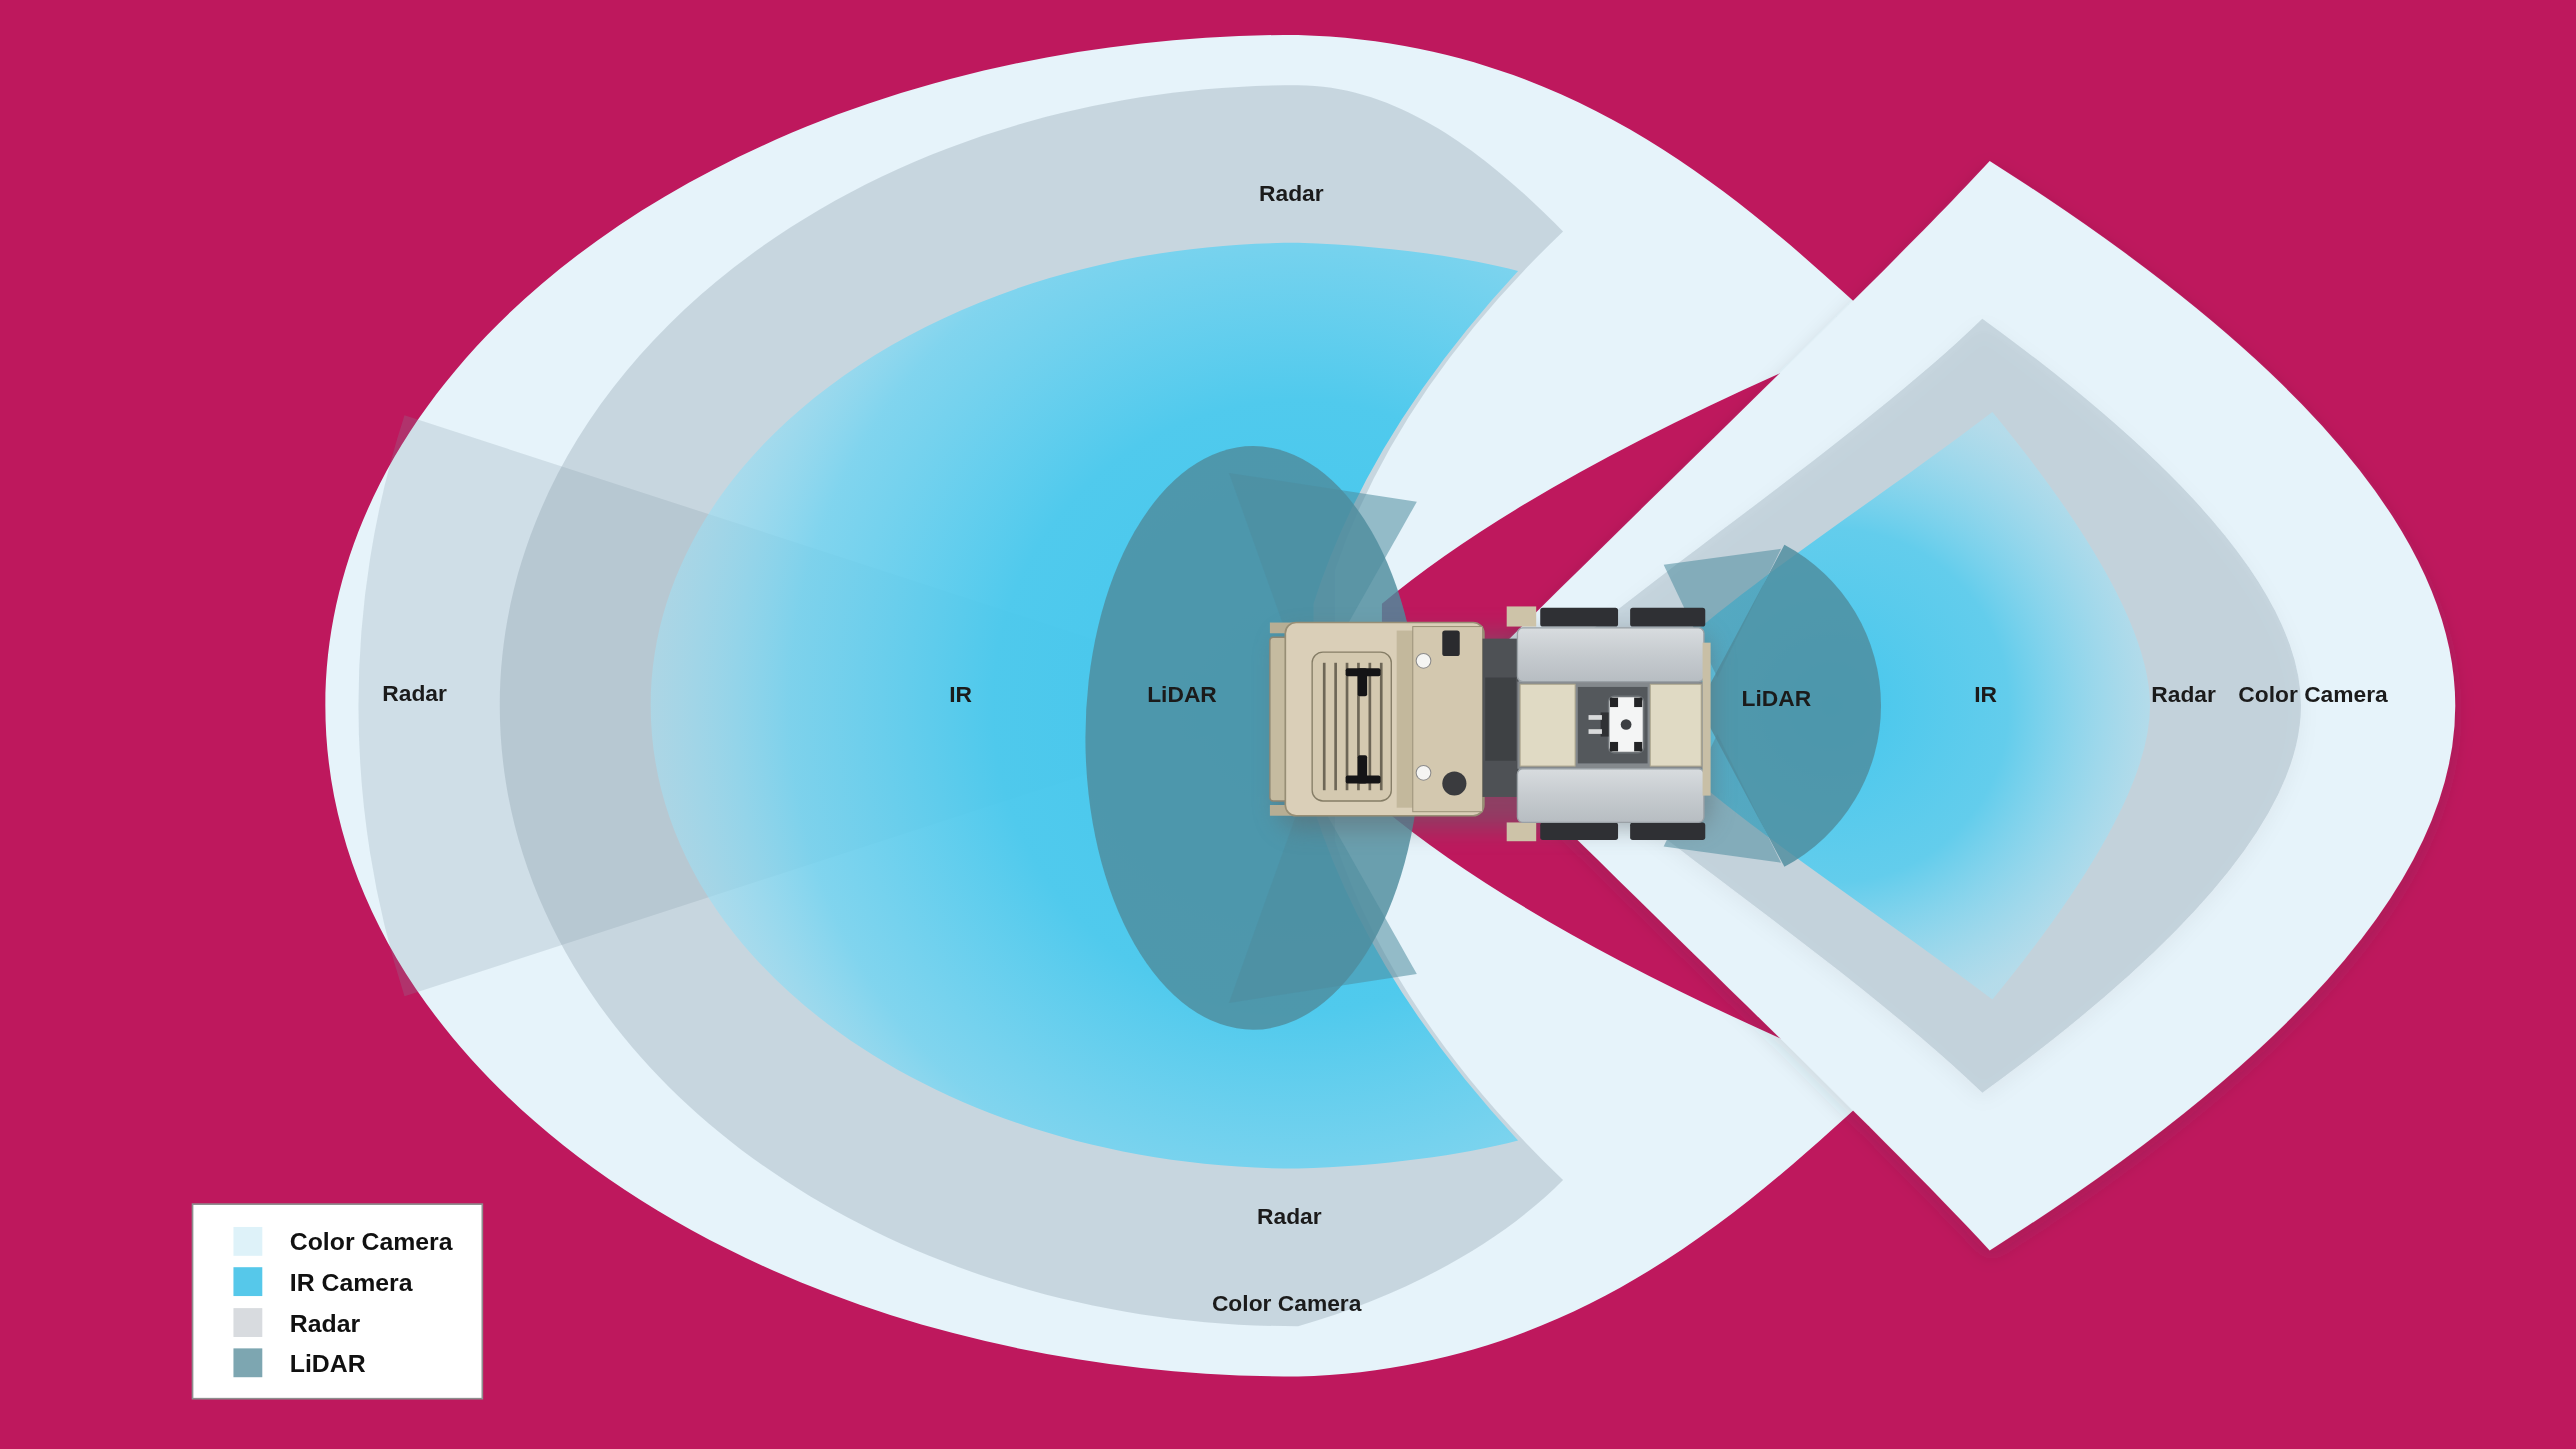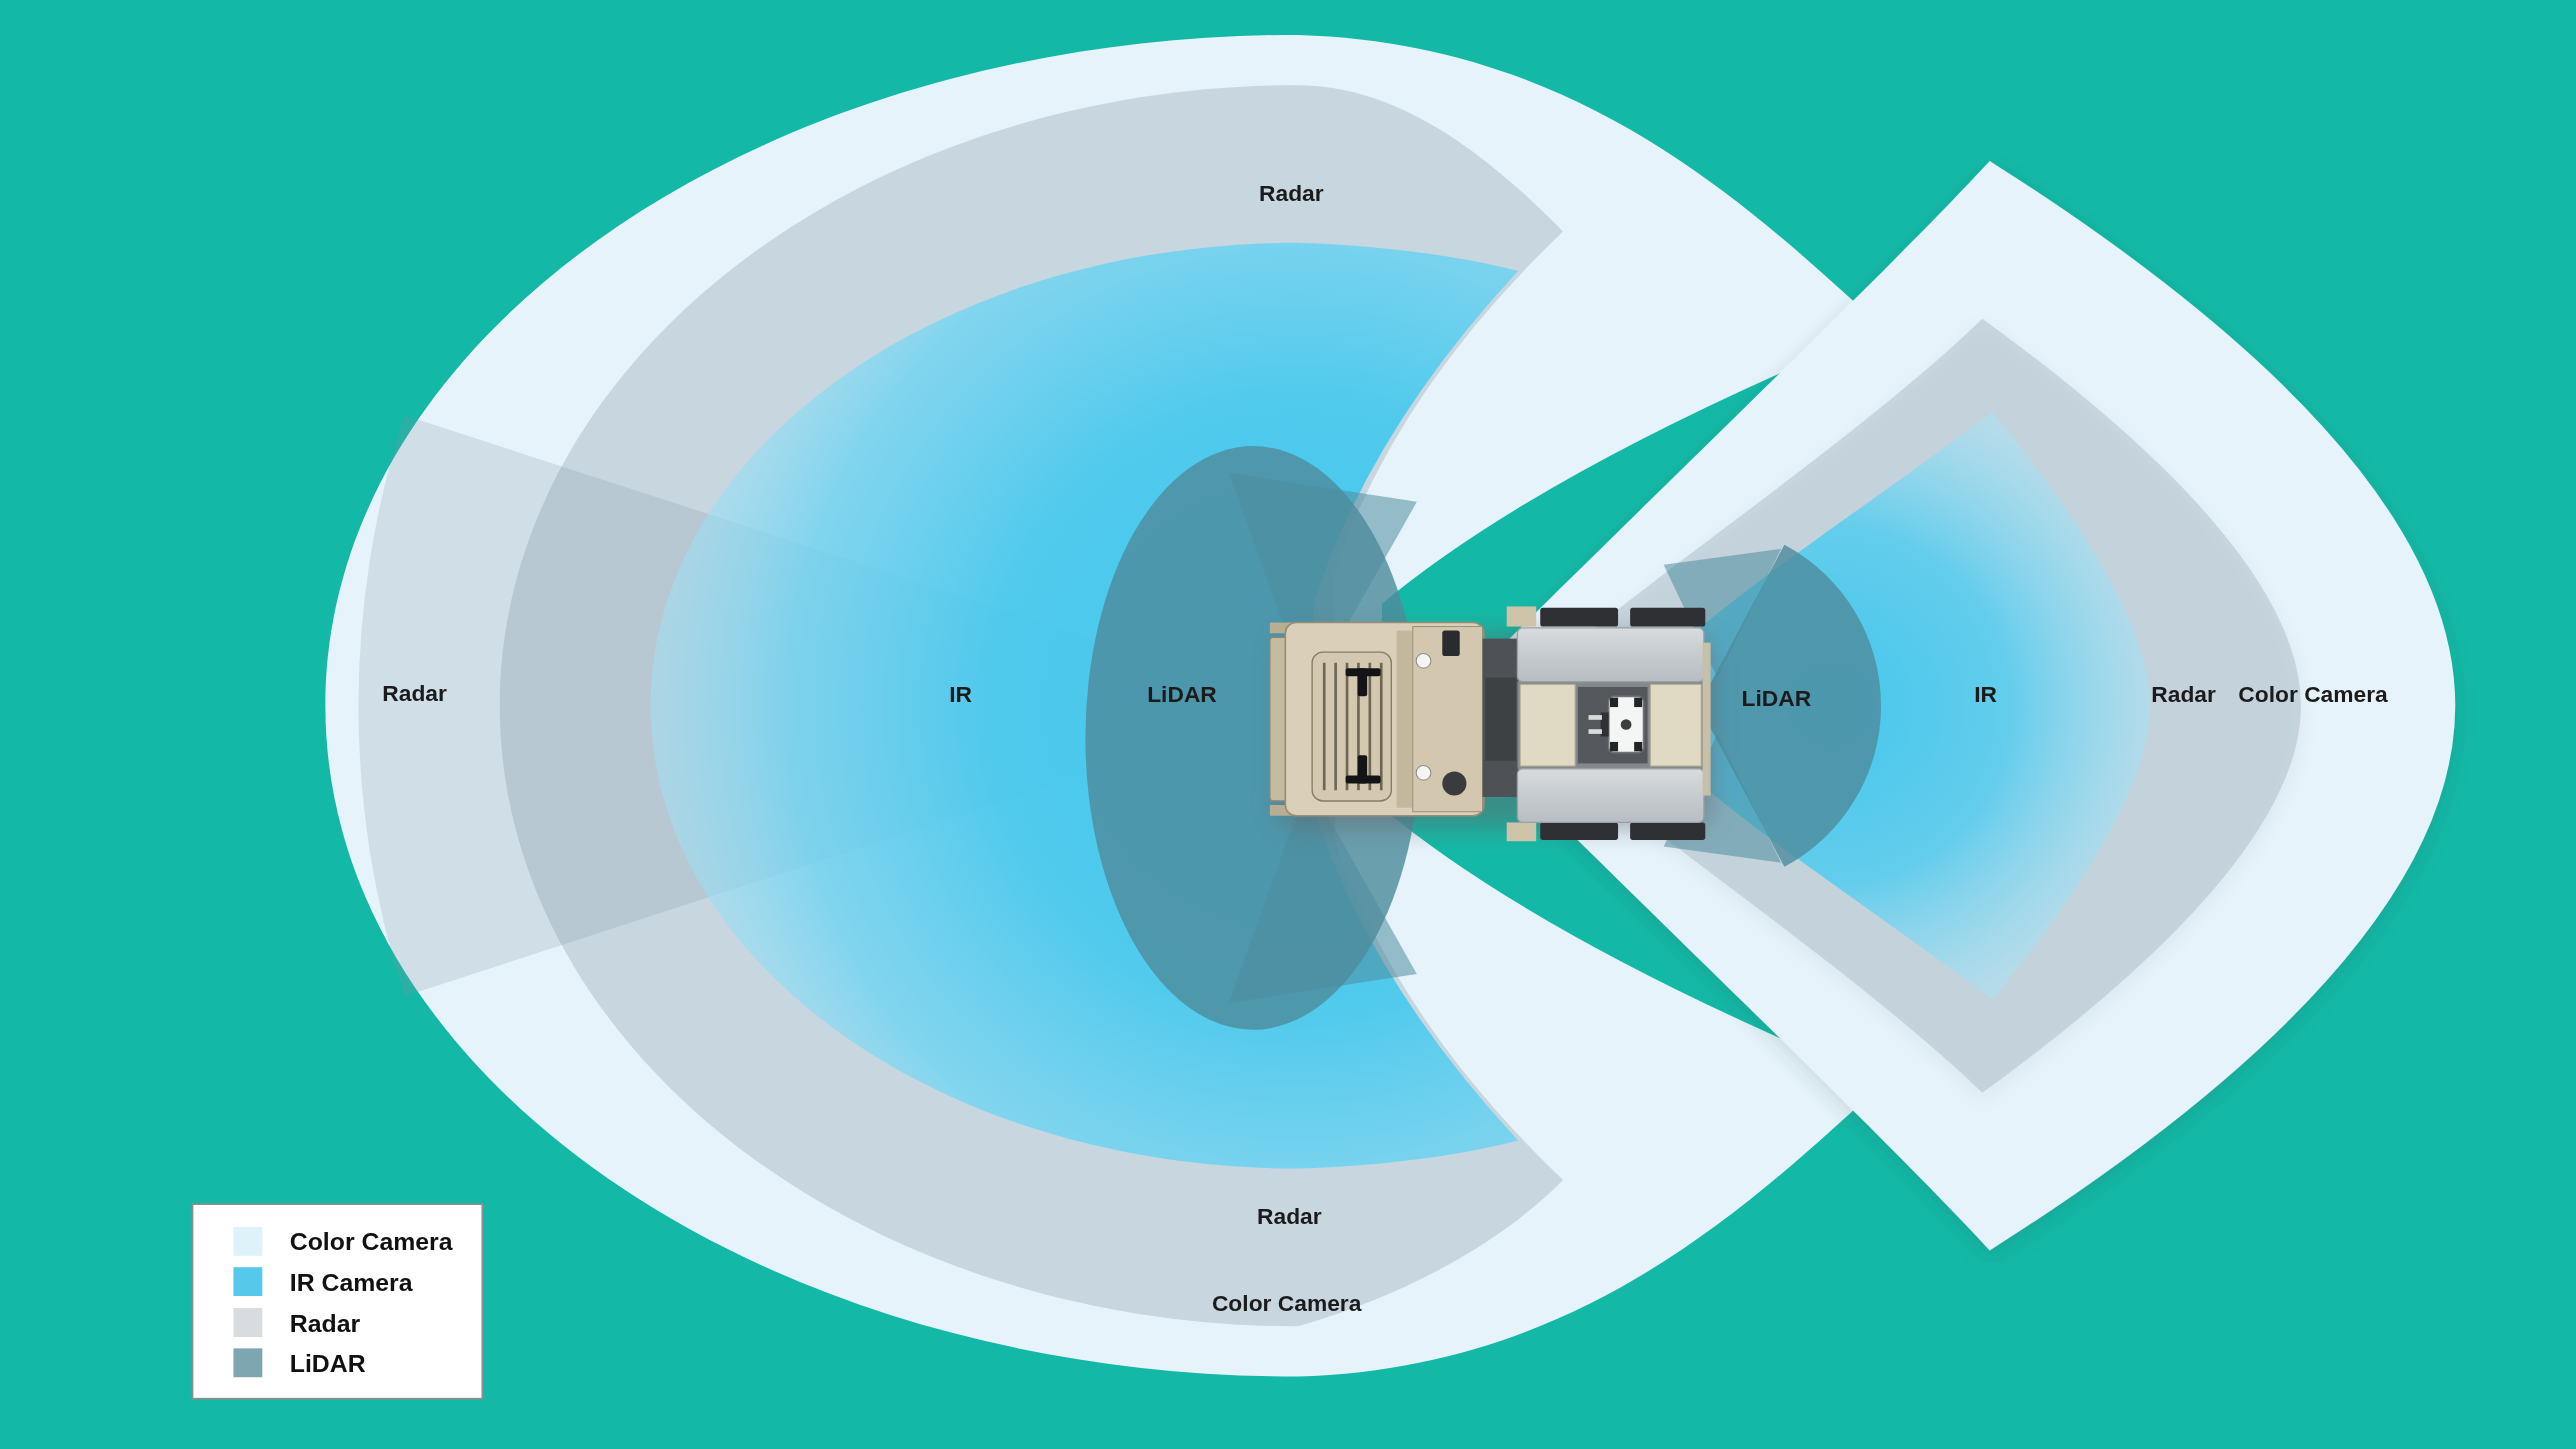--- a/index.html
+++ b/index.html
@@ -1,16 +1,16 @@
 <!DOCTYPE html>
 <html style="font-size:10.7px"><head>
 <meta charset="utf-8">
 <style>
   html,body{margin:0;padding:0;background:#fff;}
-  .stage{position:relative;width:2576px;height:1449px;background:#14b8a6;overflow:hidden;
+  .stage{position:relative;width:2576px;height:1449px;background:#be185d;overflow:hidden;
          font-family:"Liberation Sans","DejaVu Sans",sans-serif;}
   svg{display:block}
   .zone-label{font-family:"Liberation Sans","DejaVu Sans",sans-serif;font-weight:700;
               font-size:34px;fill:#1b1b1b;text-anchor:middle;}
   .legend-label{font-family:"Liberation Sans","DejaVu Sans",sans-serif;font-weight:700;
                 font-size:37px;fill:#111;}
 </style>
 </head>
 <body>
 

